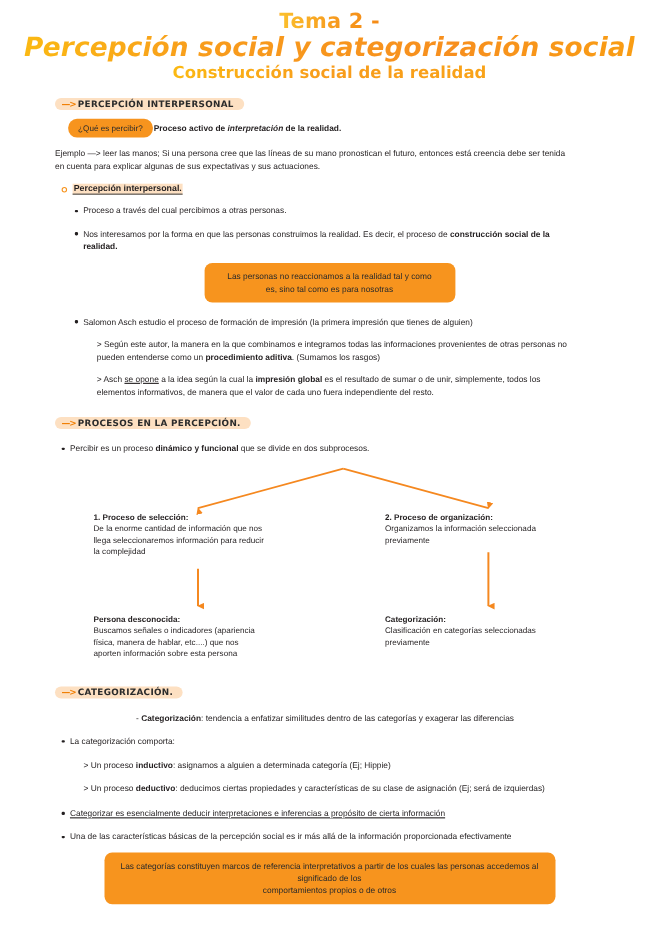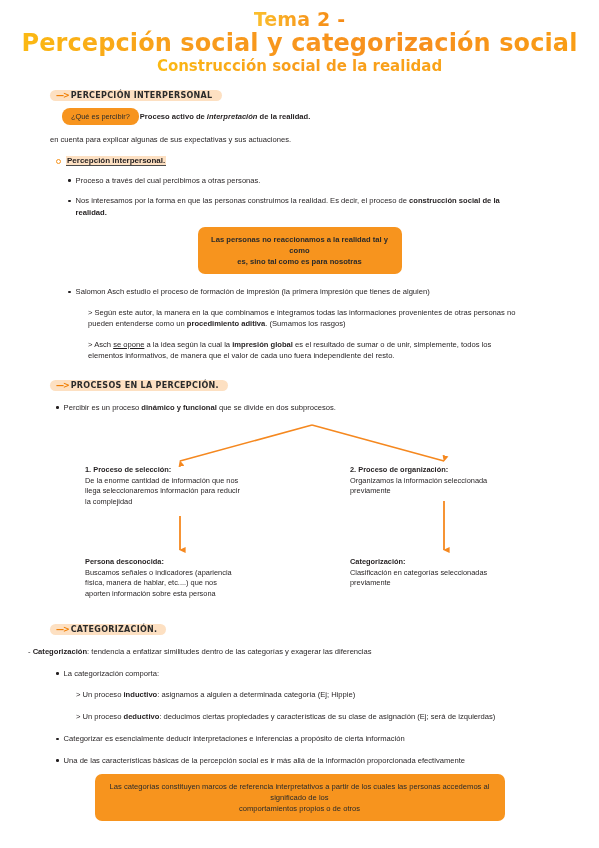--- a/index.html
+++ b/index.html
@@ -47,20 +47,21 @@
     font-weight: bold;
     font-size: 24px;
     line-height: 27px;
     letter-spacing: 0.1px;
     background: linear-gradient(90deg, #fbb913 0%, #f89c1c 30%, #f78f1e 70%, #f99d14 100%);
     -webkit-background-clip: text;
     background-clip: text;
     -webkit-text-fill-color: transparent;
     display: inline-block;
     white-space: nowrap;
+    font-style: italic;
   }
   .title-line3 {
     font-family: "DejaVu Sans", sans-serif;
     font-weight: bold;
     font-size: 15px;
     line-height: 19px;
     background: linear-gradient(90deg, #fbb913 0%, #f89c1c 50%, #f9a318 100%);
     -webkit-background-clip: text;
     background-clip: text;
     -webkit-text-fill-color: transparent;
@@ -187,40 +188,41 @@
       <span class="arrow-glyph">—&gt;</span><span>PERCEPCIÓN INTERPERSONAL</span>
     </span>
   </div>
 
   <div style="display:flex; align-items:center; gap:1px; padding-left:62px; margin-top:6px;">
     <span class="chip">¿Qué es percibir?</span>
     <span class="body-text bold"><span>Proceso activo de </span><span class="ital">interpretación</span><span> de la realidad.</span></span>
   </div>
 
   <div class="body-text" style="padding-left:50px; padding-right:40px; margin-top:9px;">
+    <div>Ejemplo —&gt; leer las manos; Si una persona cree que las líneas de su mano pronostican el futuro, entonces está creencia debe ser tenida</div>
     <div>en cuenta para explicar algunas de sus expectativas y sus actuaciones.</div>
   </div>
 
   <div class="bullet-row" style="padding-left:56px; margin-top:10px;">
     <span class="ring-bullet"></span>
     <span class="hl">Percepción interpersonal.</span>
   </div>
 
   <div class="bullet-row" style="padding-left:68px; margin-top:9px; padding-right:40px;">
     <span class="dot-bullet"></span>
     <span class="body-text">Proceso a través del cual percibimos a otras personas.</span>
   </div>
 
   <div class="bullet-row" style="padding-left:68px; margin-top:9px; padding-right:36px;">
     <span class="dot-bullet"></span>
     <span class="body-text"><span>Nos interesamos por la forma en que las personas construimos la realidad. Es decir, el proceso de </span><span class="bold">construcción social de la</span><br><span class="bold">realidad.</span></span>
   </div>
 
   <div style="display:flex; justify-content:center; margin-top:9px;">
-    <div class="callout" style="width:204px;font-weight:bold;">
+    <div class="callout" style="width:228px;">
       <div>Las personas no reaccionamos a la realidad tal y como</div>
       <div>es, sino tal como es para nosotras</div>
     </div>
   </div>
 
   <div class="bullet-row" style="padding-left:68px; margin-top:12px; padding-right:36px;">
     <span class="dot-bullet"></span>
     <span class="body-text">Salomon Asch estudio el proceso de formación de impresión (la primera impresión que tienes de alguien)</span>
   </div>
 
@@ -290,38 +292,38 @@
     </div>
   </div>
 
   <div style="padding-left:50px; margin-top:6px;">
     <span class="section-pill">
       <span class="arrow-glyph">—&gt;</span><span>CATEGORIZACIÓN.</span>
     </span>
   </div>
 
 
-  <div class="body-text" style="padding-left:28px; padding-right:36px; margin-top:10px;">
+  <div class="body-text" style="padding-left:28px; padding-right:36px; margin-top:10px;text-align:center;">
     <span>- </span><span class="bold">Categorización</span><span>: tendencia a enfatizar similitudes dentro de las categorías y exagerar las diferencias</span>
   </div>
 
   <div class="bullet-row" style="padding-left:56px; margin-top:10px;">
     <span class="dot-bullet"></span>
     <span class="body-text">La categorización comporta:</span>
   </div>
 
   <div class="body-text" style="padding-left:76px; padding-right:36px; margin-top:10px;">
     <span>&gt; Un proceso </span><span class="bold">inductivo</span><span>: asignamos a alguien a determinada categoría (Ej; Hippie)</span>
   </div>
 
   <div class="body-text" style="padding-left:76px; padding-right:28px; margin-top:10px;">
     <span>&gt; Un proceso </span><span class="bold">deductivo</span><span>: deducimos ciertas propiedades y características de su clase de asignación (Ej; será de izquierdas)</span>
   </div>
 
-  <div class="bullet-row" style="padding-left:56px; margin-top:11px; padding-right:36px;">
+  <div class="bullet-row" style="padding-left:56px; margin-top:11px; padding-right:36px;text-decoration:underline;">
     <span class="dot-bullet"></span>
     <span class="body-text">Categorizar es esencialmente deducir interpretaciones e inferencias a propósito de cierta información</span>
   </div>
 
   <div class="bullet-row" style="padding-left:56px; margin-top:10px; padding-right:36px;">
     <span class="dot-bullet"></span>
     <span class="body-text">Una de las características básicas de la percepción social es ir más allá de la información proporcionada efectivamente</span>
   </div>
 
   <div style="display:flex; justify-content:center; margin-top:8px;">

